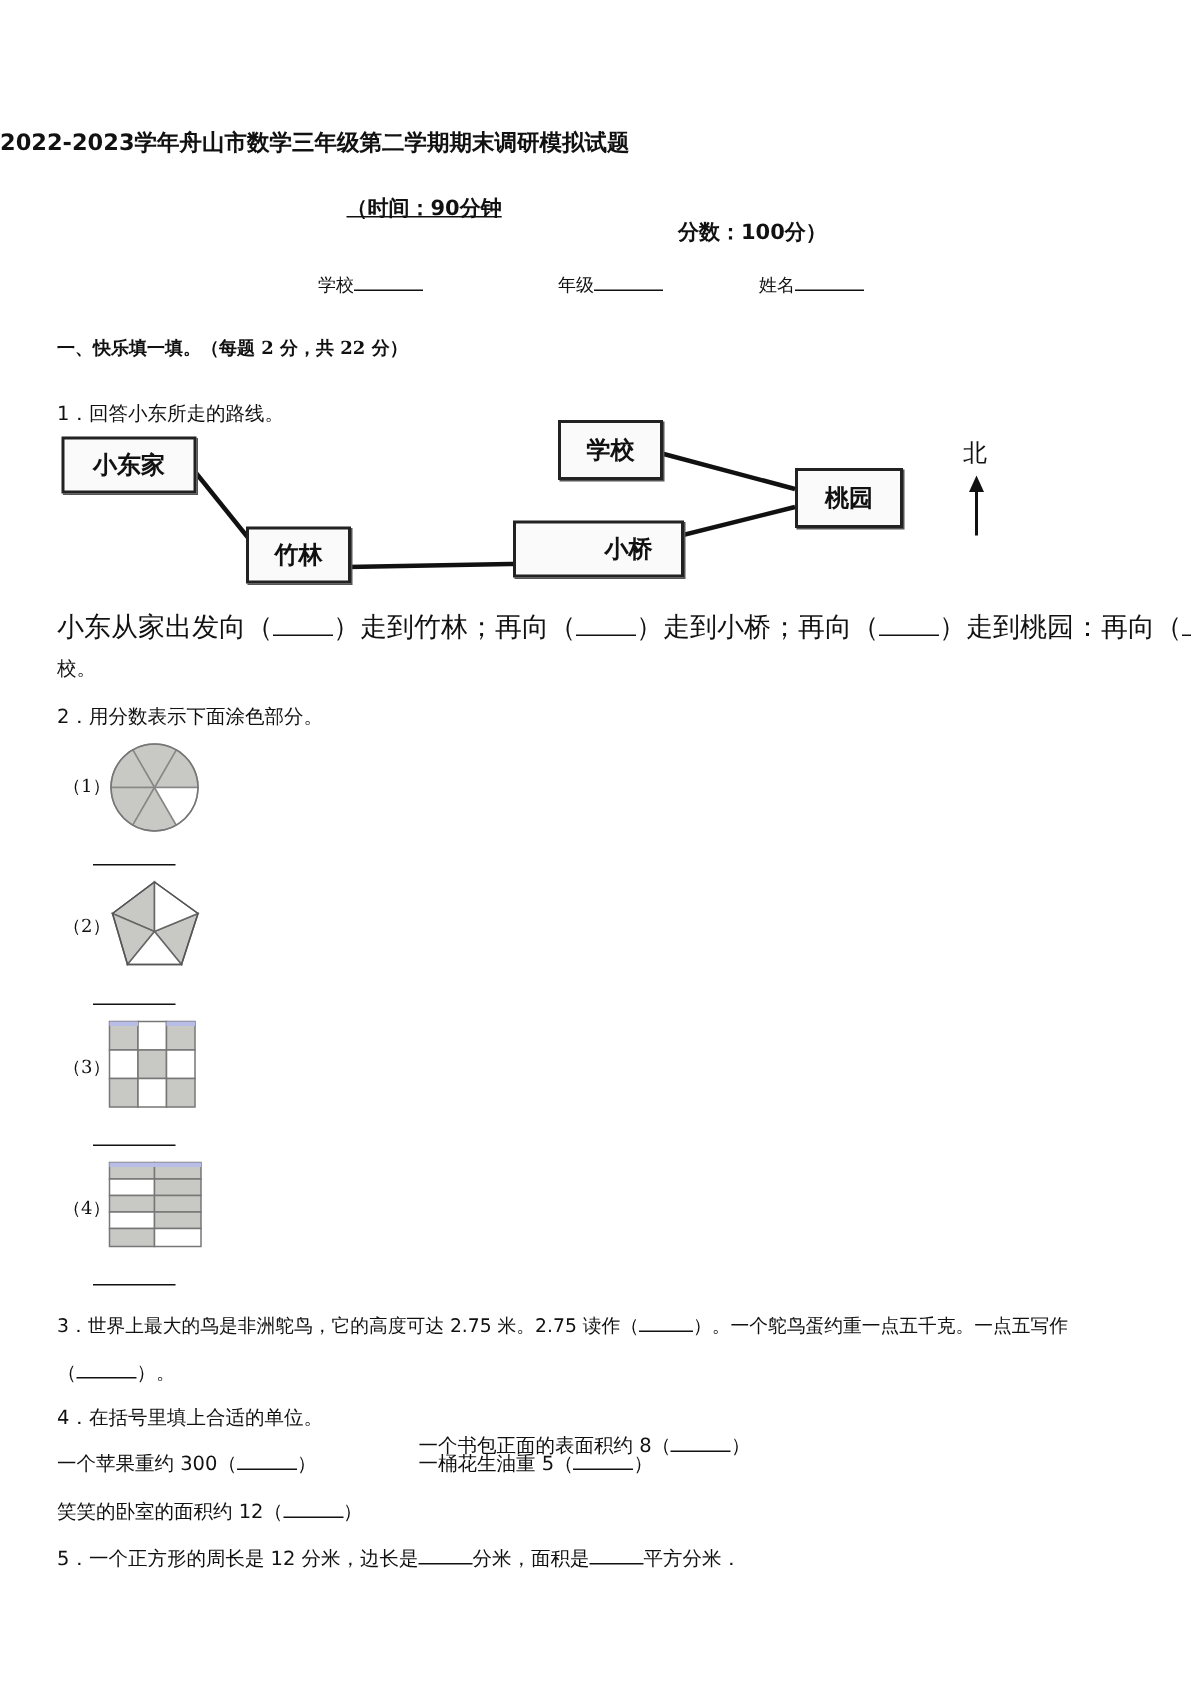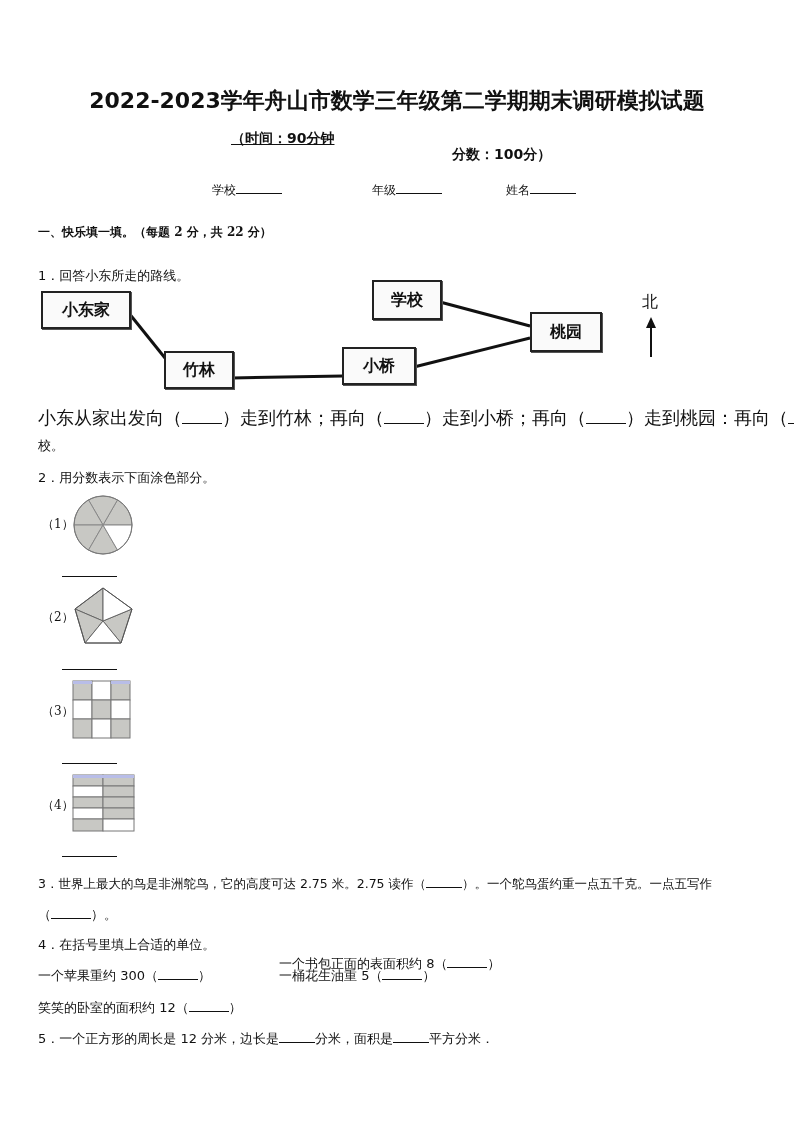--- a/index.html
+++ b/index.html
@@ -1,19 +1,19 @@
 <!DOCTYPE html>
 <html><head>
 <meta charset="utf-8">
 <style>
   html, body { margin:0; padding:0; background:#ffffff; }
   body { width:794px; height:1123px; position:relative; overflow:hidden;
          font-family:"DejaVu Sans", "Liberation Sans", sans-serif; color:#111; }
   .abs { position:absolute; }
-  .title { left:0; width:794px; top:86px; text-align:center; font-weight:bold; font-size:22px; letter-spacing:0px; }
+  .title { left:0; width:794px; top:86px; text-align:left; font-weight:bold; font-size:15px; letter-spacing:0px; }
   .subtitle { top:130px; font-weight:bold; font-size:14px; }
   .info { top:181px; font-size:12px; }
   .info .blank { display:inline-block; width:46px; border-bottom:1px solid #111; height:12px; vertical-align:baseline; }
   .line { font-size:13px; left:38px; }
   .section { top:224px; font-weight:bold; font-size:12px; font-family:"DejaVu Serif", serif; }
   .box { border:2px solid #222; background:#fafafa; font-size:16px; font-weight:bold; display:flex; align-items:center; justify-content:center; box-shadow:1px 1px 0 #555; }
   .paren-blank { display:inline-block; width:40px; border-bottom:1px solid #111; height:12px; }
   .label-num { font-size:12px; font-family:"DejaVu Serif", serif; }
   .answer-line { border-bottom:1px solid #111; width:55px; height:0; left:62px; }
   .short-blank { display:inline-block; width:36px; border-bottom:1px solid #111; height:12px; }
@@ -48,21 +48,21 @@
     <line x1="440" y1="32" x2="530" y2="56"></line>
   </g>
   <g>
     <line x1="651" y1="87" x2="651" y2="55" stroke="#111" stroke-width="2"></line>
     <polygon points="646,58 656,58 651,47" fill="#111"></polygon>
   </g>
 </svg>
 
 <div class="abs box" style="left:41px; top:291px; width:86px; height:34px;">小东家</div>
 <div class="abs box" style="left:164px; top:351px; width:66px; height:34px;">竹林</div>
-<div class="abs box" style="left:342px; top:347px; width:70px; height:34px;">小桥</div>
+<div class="abs box" style="left:342px; top:347px; width:70px; height:34px;padding-left:40px;">小桥</div>
 <div class="abs box" style="left:372px; top:280px; width:66px; height:36px;">学校</div>
 <div class="abs box" style="left:530px; top:312px; width:68px; height:36px;">桃园</div>
 <div class="abs" style="left:642px; top:292px; font-size:16px;">北</div>
 
 <div class="abs line" style="top:406px; font-size:18px; white-space:nowrap;">
   <span>小东从家出发向（</span><span class="paren-blank"></span><span>）走到竹林；再向（</span><span class="paren-blank"></span><span>）走到小桥；再向（</span><span class="paren-blank"></span><span>）走到桃园：再向（</span><span class="paren-blank"></span><span>）走到学</span>
 </div>
 <div class="abs line" style="top:437px;">校。</div>
 
 <div class="abs line" style="top:469px;">2．用分数表示下面涂色部分。</div>

